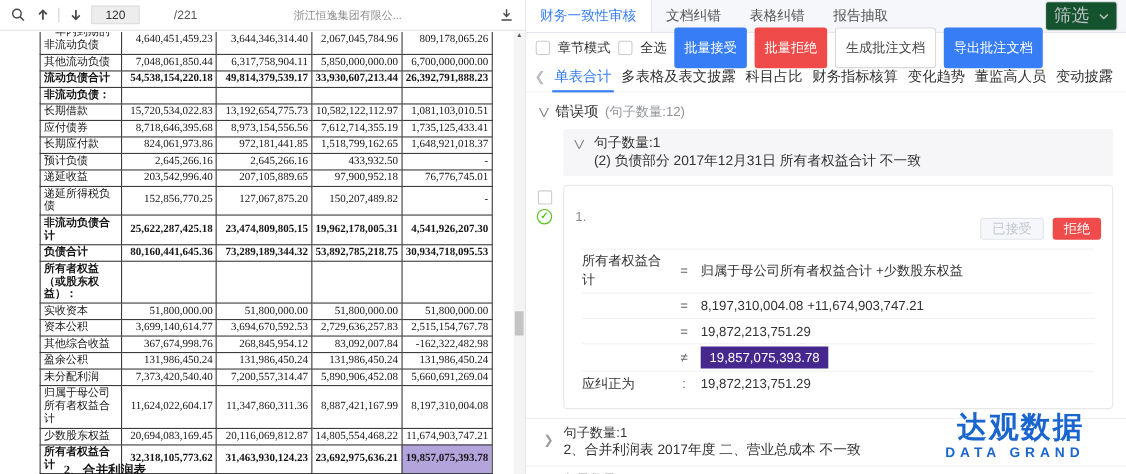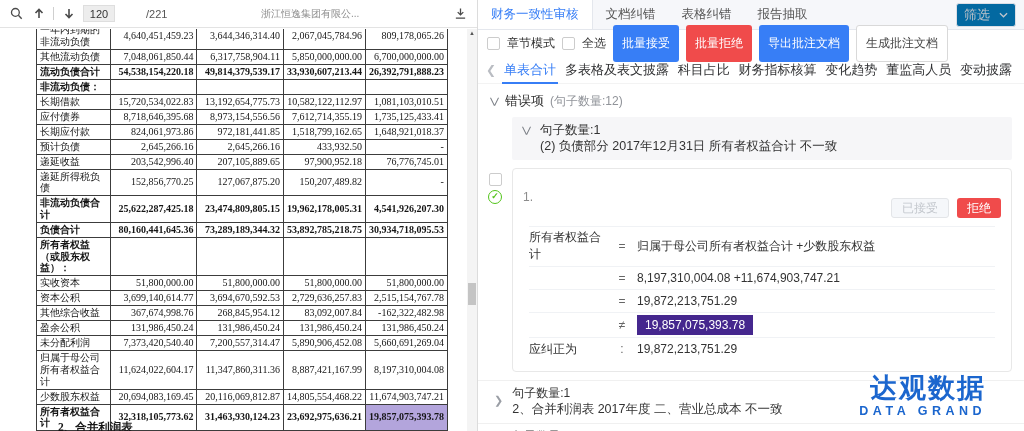--- a/index.html
+++ b/index.html
@@ -6,21 +6,21 @@
   html,body { width:1024px; height:431px; overflow:hidden; background:#fff;
     font-family:"Liberation Sans", sans-serif; }
   .app { width:1024px; height:431px; display:flex; position:relative; background:#fff; }
 
   
   .doc-panel { width:478px; position:relative; border-right:1px solid #dcdcdc; background:#fff; }
   .doc-toolbar { height:28px; display:flex; align-items:center; gap:7px; padding:0 9px;
     border-bottom:1px solid #e3e3e3; background:#fff; }
   .tb-icon { width:15px; height:15px; display:flex; align-items:center; justify-content:center; color:#4a4a4a; cursor:pointer; }
   .tb-sep { width:1px; height:13px; background:#cfcfcf; }
-  .page-input { width:32px; height:17px; background:#ededed; border:1px solid #dedede;
+  .page-input { width:44px; height:17px; background:#ededed; border:1px solid #dedede;
     text-align:center; font-size:11px; color:#333; font-family:"Liberation Sans",sans-serif; }
   .page-total { font-size:11px; color:#555;margin-left:24px; }
   .doc-title { flex:1; text-align:center; font-size:10px; color:#8d8d8d; white-space:nowrap; overflow:hidden; }
   .doc-body { position:absolute; top:29px; bottom:0; left:0; right:10px; overflow:hidden; background:#fff; }
 
   table.fin-table { position:absolute; left:36px; top:-7px; border-collapse:collapse;
     font-family:"Liberation Serif", serif; font-size:10px; color:#151515; }
   .fin-table td { border:1px solid #3c3c3c; padding:1px 3px; height:15px; vertical-align:middle; line-height:1.18; }
   .fin-table tr.tall td { height:24px; }
   .fin-table td.lbl { width:74px; text-align:left; }
@@ -33,21 +33,21 @@
   .doc-scroll { position:absolute; right:0; top:29px; bottom:0; width:10px; background:#f4f4f4; }
   .scroll-up { position:absolute; top:1px; left:0; width:10px; text-align:center; font-size:6px; color:#555; cursor:pointer; }
   .scroll-thumb { position:absolute; top:254px; left:1px; width:8px; height:22px; background:#c4c4c4; cursor:pointer; }
 
   
   .audit-panel { flex:1; position:relative; background:#fff; overflow:hidden; }
   .top-tabs { display:flex; height:30px; background:#f6f7fa; border-bottom:1px solid #e4e7ed; align-items:stretch; }
   .tab { padding:0 13px; line-height:29px; font-size:12.5px; color:#555; cursor:pointer; }
   .tab.active { background:#fff; color:#377EF6; border-right:1px solid #e4e7ed; }
   .filter-select { margin-left:auto; align-self:center; margin-right:8px; display:flex; align-items:center; gap:9px;
-    border:1px solid #dcdfe6; border-radius:3px; padding:2px 7px; color:#bfc3c9; font-size:13px; background:#0369a1; cursor:pointer; }
+    border:1px solid #dcdfe6; border-radius:3px; padding:2px 7px; color:#bfc3c9; font-size:16px; background:#14532d; cursor:pointer; }
 
   .controls-row { height:27px; display:flex; align-items:center; gap:7px; padding:0 9px; font-size:12px; color:#333; }
   .cb { width:13px; height:13px; border:1px solid #ccc; border-radius:2px; background:#fff; cursor:pointer; flex:none; }
   .btn { height:37px; line-height:21px; padding:0 9px; border-radius:3px; font-size:12px; cursor:pointer; border:none; white-space:nowrap; }
   .btn.blue { background:#377EF6; color:#fff; }
   .btn.red { background:#F04B4B; color:#fff; }
   .btn.plain { background:#fff; border:1px solid #d9d9d9; color:#444; line-height:19px; }
 
   .subtabs { height:27px; display:flex; align-items:center; padding:0 10px 0 8px; font-size:13px; color:#303133; border-bottom:1px solid #f3f3f3; }
   .subtab-chev { color:#b9bcc2; margin-right:8px; font-size:12px; cursor:pointer; }
@@ -310,22 +310,22 @@
       </div>
     </div>
 
     <div class="controls-row">
       <span class="cb"></span>
       <span>章节模式</span>
       <span class="cb"></span>
       <span>全选</span>
       <button class="btn blue">批量接受</button>
       <button class="btn red">批量拒绝</button>
+      <button class="btn plain">生成批注文档</button>
       <button class="btn blue">导出批注文档</button>
-      <button class="btn plain">生成批注文档</button>
     </div>
 
     <div class="subtabs">
       <span class="subtab-chev">❮</span>
       <div class="subtabs-inner">
         <span class="subtab active">单表合计</span>
         <span class="subtab">多表格及表文披露</span>
         <span class="subtab">科目占比</span>
         <span class="subtab">财务指标核算</span>
         <span class="subtab">变化趋势</span>

